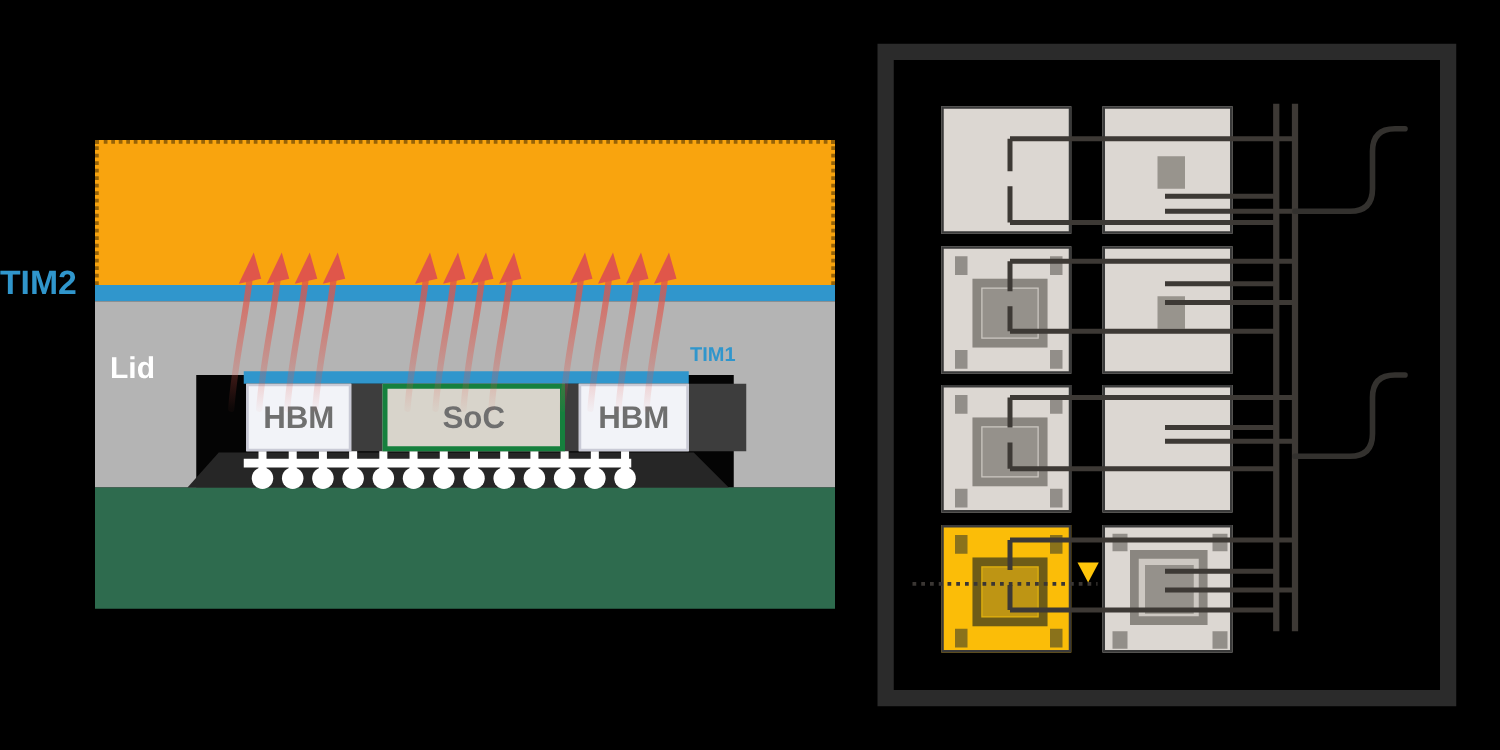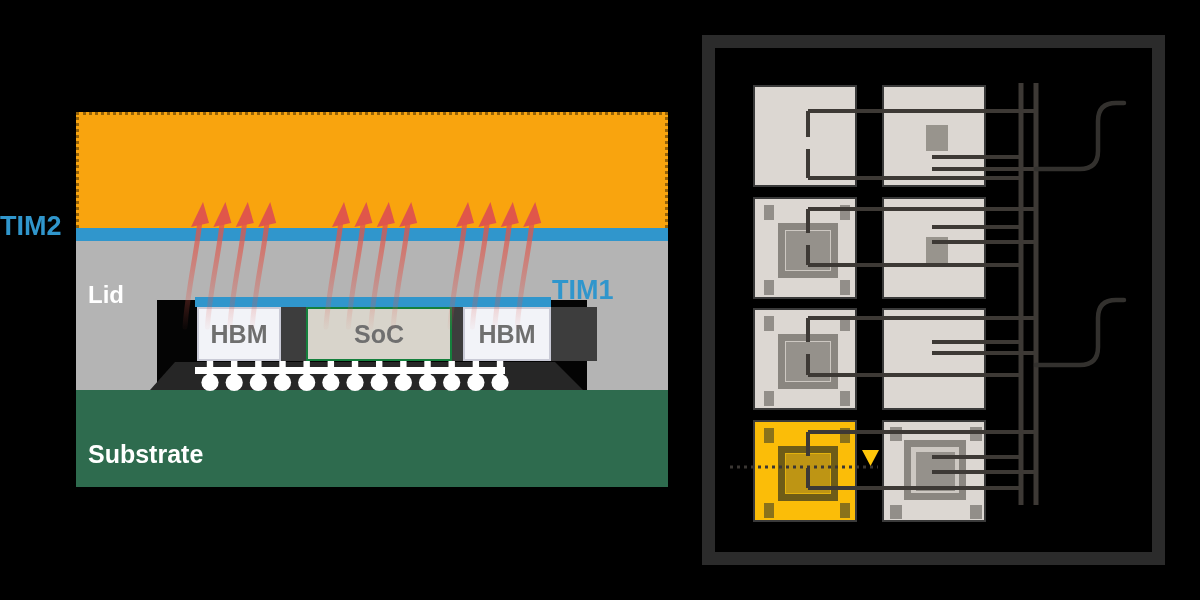--- a/index.html
+++ b/index.html
@@ -22,23 +22,23 @@
   #cold-plate-label{left:14px;top:15px;font-size:26px;color:#fff;}
   #tim2-layer{left:0;top:116px;width:592px;height:13px;background:var(--blue);}
   #lid-layer{left:0;top:129px;width:592px;height:149px;background:var(--lid);}
   #lid-label{left:12px;top:131px;font-size:24px;color:#fff;margin-top:40px;}
   #lid-cavity{left:81px;top:188px;width:430px;height:90px;background:#040404;}
   #tim1-layer{left:119px;top:185px;width:356px;height:10px;background:var(--blue);}
   #chip-row{left:121px;top:195px;width:400px;height:54px;background:var(--gap);}
   .die{position:absolute;top:0;height:54px;box-sizing:border-box;display:flex;
     align-items:center;justify-content:center;font-size:25px;font-weight:700;color:#6F6F6F;}
   #die-hbm-left{left:0;width:84px;background:var(--hbm);border:2px solid #C9CAD6;}
-  #die-soc{left:109px;width:146px;background:var(--soc);border:2px solid #15803d;}
+  #die-soc{left:109px;width:146px;background:var(--soc);border:4px solid #15803d;}
   #die-hbm-right{left:266px;width:88px;background:var(--hbm);border:2px solid #C9CAD6;}
-  #tim1-label{left:476px;top:165px;font-size:27px;color:var(--blue);}
+  #tim1-label{left:476px;top:165px;font-size:16px;color:var(--blue);}
   #substrate-layer{left:0;top:278px;width:592px;height:97px;background:var(--green);}
   #substrate-label{left:12px;top:330px;font-size:25px;color:#fff;}
   #tim2-label{left:0;top:213px;width:66px;text-align:left;font-size:27px;color:var(--blue);}
   svg{position:absolute;left:0;top:0;pointer-events:none;}
 
   
   #floorplan{left:702px;top:35px;width:463px;height:530px;background:#000;}
   #fp-frame{inset:0;box-sizing:border-box;border:13px solid var(--frame);}
   .fp-cell{position:absolute;width:104px;height:102px;background:var(--cellc);
     box-sizing:border-box;border:2px solid #3A3A3A;}
@@ -135,21 +135,20 @@
         <use href="#heatArrow" x="335.2" y="90"></use>
         <use href="#heatArrow" x="392" y="90"></use>
         <use href="#heatArrow" x="414.4" y="90"></use>
         <use href="#heatArrow" x="436.8" y="90"></use>
         <use href="#heatArrow" x="459.2" y="90"></use>
       </g>
   </svg>
 
   <div class="abs lbl" id="lid-label">Lid</div>
   <div class="abs lbl" id="tim1-label">TIM1</div>
-  <div class="abs lbl" id="substrate-label">Substrate</div>
 </div>
 
 <div class="abs lbl" id="tim2-label">TIM2</div>
 
 <div class="abs" id="floorplan">
   <div id="fp-cells">
       <div class="fp-cell" style="left: 51px; top: 50px;"></div>
       <div class="fp-cell" style="left: 180px; top: 50px;">
         <div class="die-marker"></div>
       </div>

